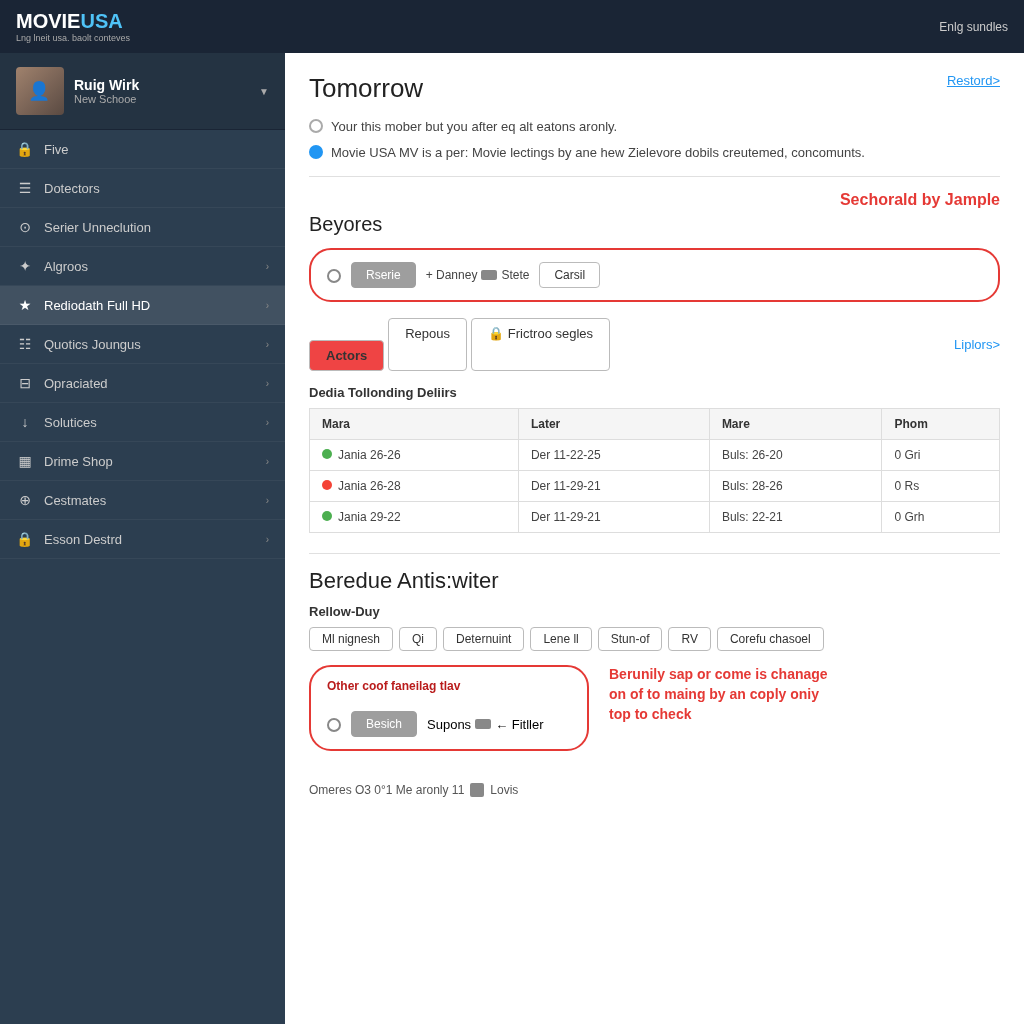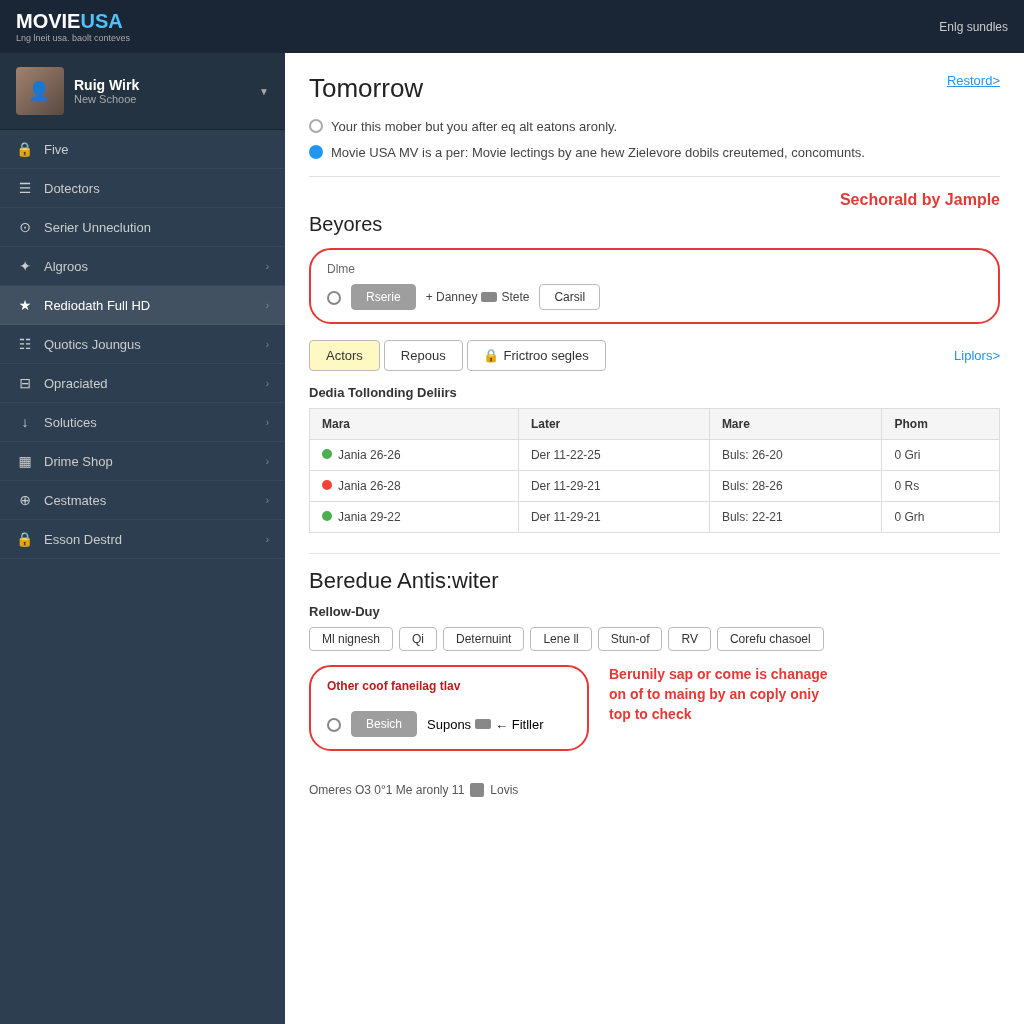--- a/index.html
+++ b/index.html
@@ -140,21 +140,21 @@
     .tabs-left { display: flex; gap: 4px; }
     .tab {
       padding: 7px 16px;
       border: 1px solid #bbb;
       border-radius: 4px;
       cursor: pointer;
       font-size: 13px;
       background: white;
       color: #333;
     }
-    .tab.active { background: #fef9c3; font-weight: normal; }
+    .tab.active { background: #ef4444; font-weight: bold; margin-top: 22px; }
     .tab-link { color: #2196f3; font-size: 13px; cursor: pointer; }
 
     
     .table-section-title { font-size: 13px; font-weight: bold; color: #333; margin-bottom: 8px; }
     .data-table { width: 100%; border-collapse: collapse; margin-bottom: 20px; }
     .data-table th {
       background: #f5f5f5;
       border: 1px solid #ddd;
       padding: 8px 12px;
       text-align: left;
@@ -337,21 +337,20 @@
 
     <hr class="section-divider">
 
     <div class="beyores-section">
       <div style="display:flex; justify-content:flex-end; margin-bottom:4px;">
         <span class="annotation-label" style="font-size:16px; color:#e53935; font-weight:bold;">Sechorald by Jample</span>
       </div>
       <h2 class="section-title">Beyores</h2>
 
       <div class="bordered-box">
-        <div class="box-label">Dlme</div>
         <div class="box-row">
           <div class="radio-circle" style="border-color:#888;"></div>
           <button class="btn btn-primary">Rserie</button>
           <div class="btn-add">
             <span>+ Danney</span>
             <span class="btn-icon-sm"></span>
             <span>Stete</span>
           </div>
           <button class="btn btn-outline">Carsil</button>
         </div>

